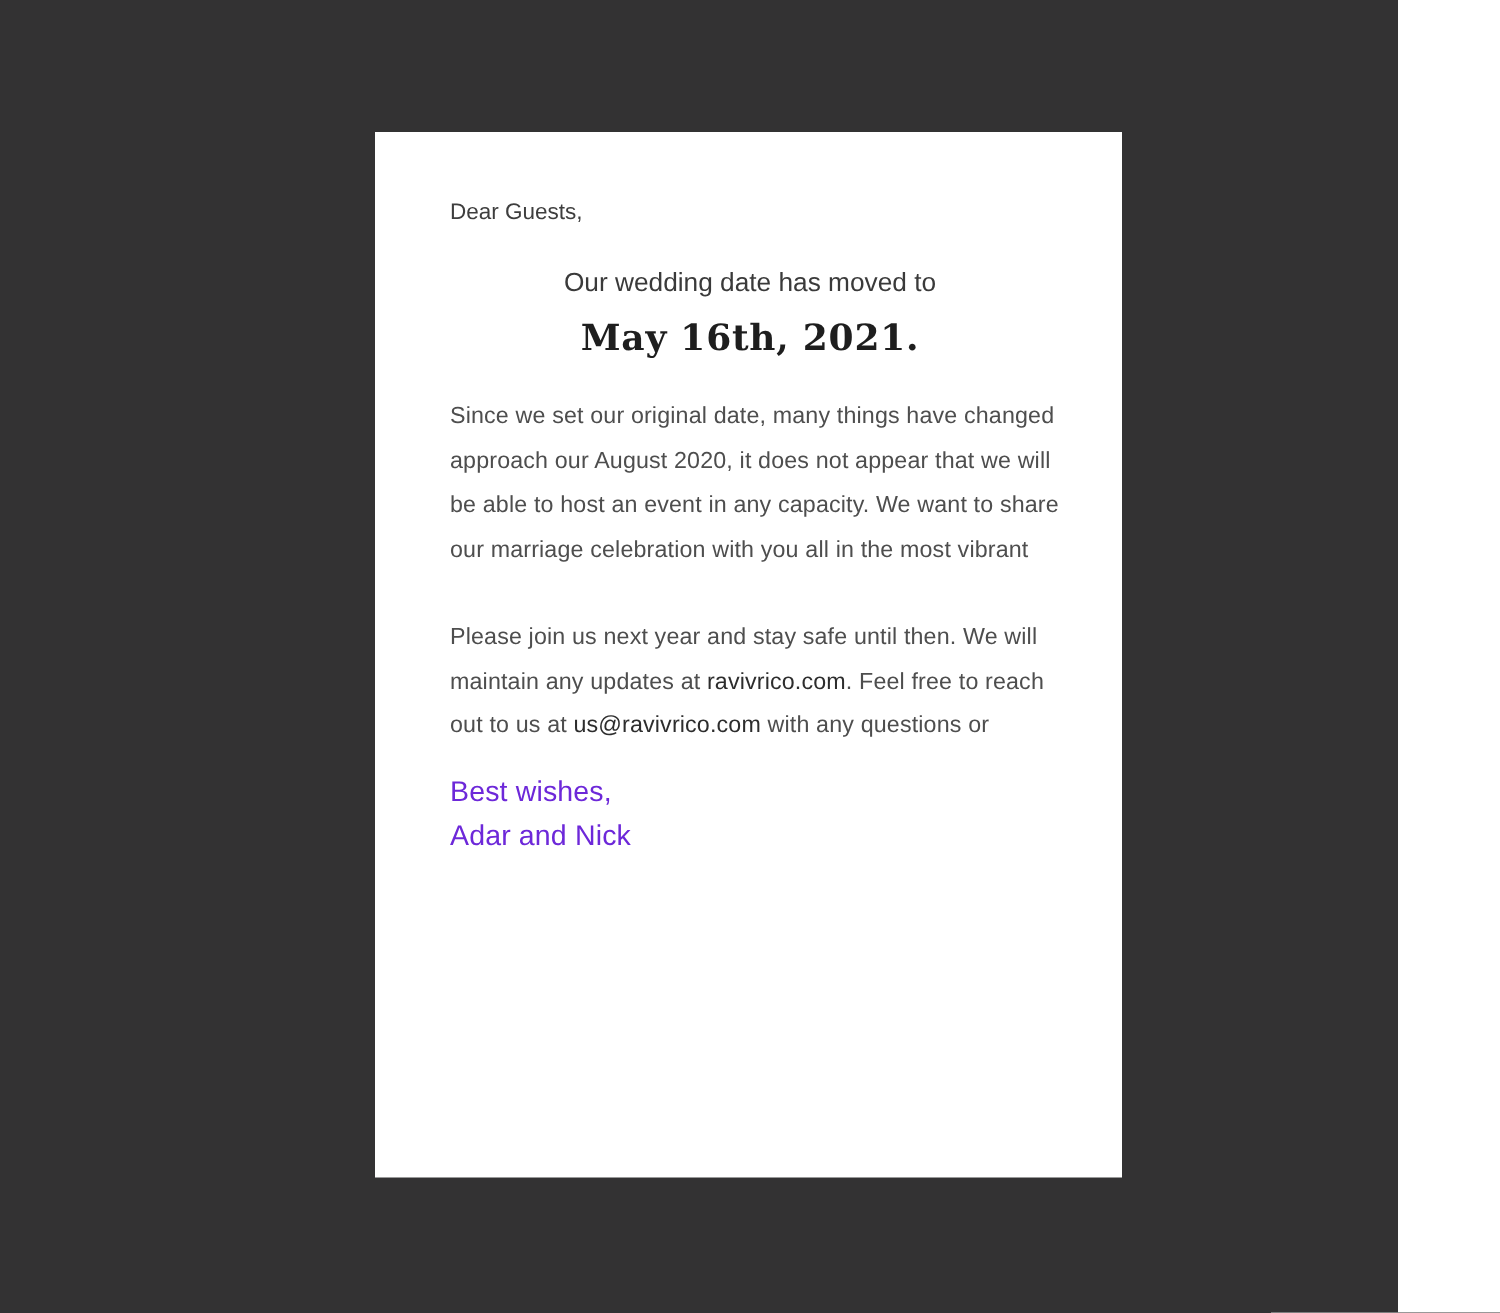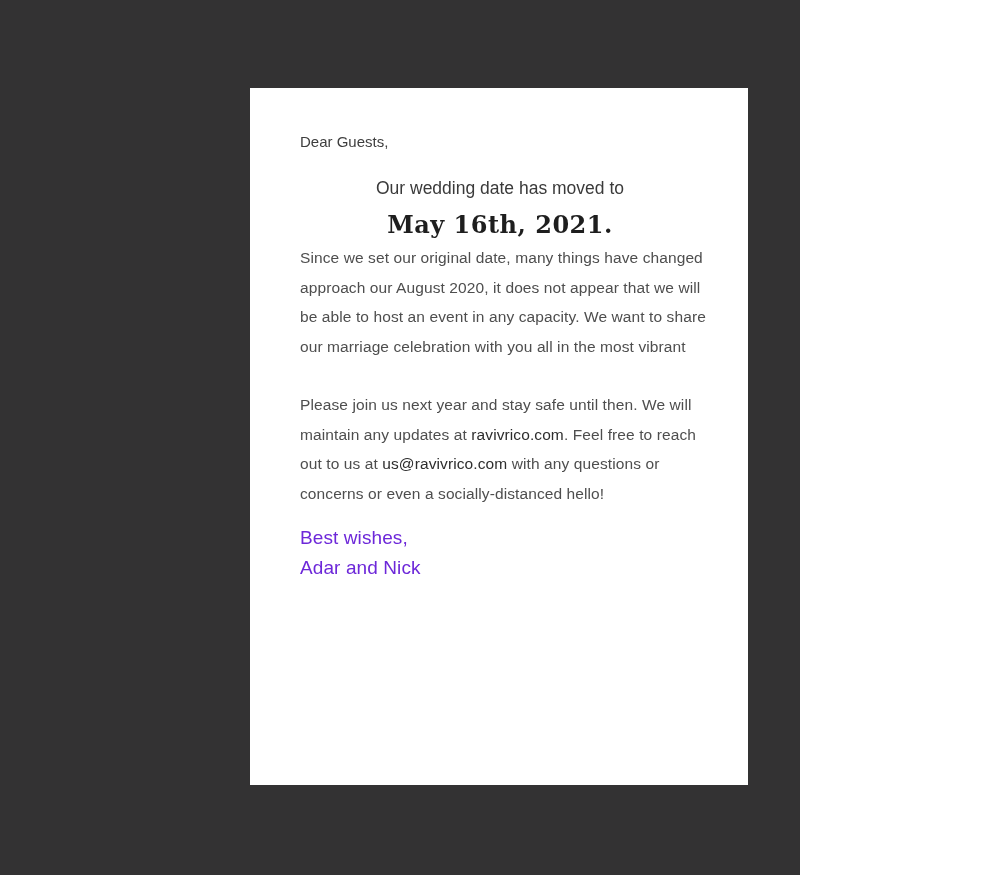--- a/index.html
+++ b/index.html
@@ -4,21 +4,21 @@
 <style>
   html, body { margin: 0; padding: 0; }
   body {
     width: 1000px;
     height: 875px;
     font-family: "Liberation Sans", "DejaVu Sans", sans-serif;
     overflow: hidden;
   }
   .page {
     position: relative;
-    width: 800px;
+    width: 932px;
     height: 875px;
     background: #333233;
   }
   .card {
     position: absolute;
     left: 250px;
     top: 88px;
     width: 498px;
     height: 697px;
     background: #ffffff;
@@ -41,21 +41,21 @@
     margin-top: 9px;
     text-align: center;
     font-family: "DejaVu Serif", "Liberation Serif", serif;
     font-size: 24px;
     line-height: 31px;
     font-weight: 700;
     letter-spacing: 0.5px;
     color: #1e1e1e;
   }
   .letter-body {
-    margin-top: 3px;
+    margin-top: 23px;
     font-size: 15.5px;
     line-height: 29.5px;
     color: #4e4e4e;
     letter-spacing: 0.1px;
   }
   .paragraph + .paragraph { margin-top: 29px; }
   .line { white-space: nowrap; }
   .bold {
     font-weight: 400;
     color: #2d2d2d;
@@ -80,21 +80,20 @@
         <div class="paragraph">
           <div class="line"><span>Since we set our original date, many things have changed</span></div>
           <div class="line"><span>approach our August 2020, it does not appear that we will</span></div>
           <div class="line"><span>be able to host an event in any capacity. We want to share</span></div>
           <div class="line"><span>our marriage celebration with you all in the most vibrant</span></div>
         </div>
         <div class="paragraph">
           <div class="line"><span>Please join us next year and stay safe until then. We will</span></div>
           <div class="line"><span>maintain any updates at </span><span class="bold">ravivrico.com</span><span>. Feel free to reach</span></div>
           <div class="line"><span>out to us at </span><span class="bold">us@ravivrico.com</span><span> with any questions or</span></div>
-          <div class="line"><span>concerns or even a socially-distanced hello!</span></div>
         </div>
       </div>
     <div class="closing">
       <div class="line">Best wishes,</div>
       <div class="line">Adar and Nick</div>
     </div>
   </div>
 </div>
 
 </body></html>

